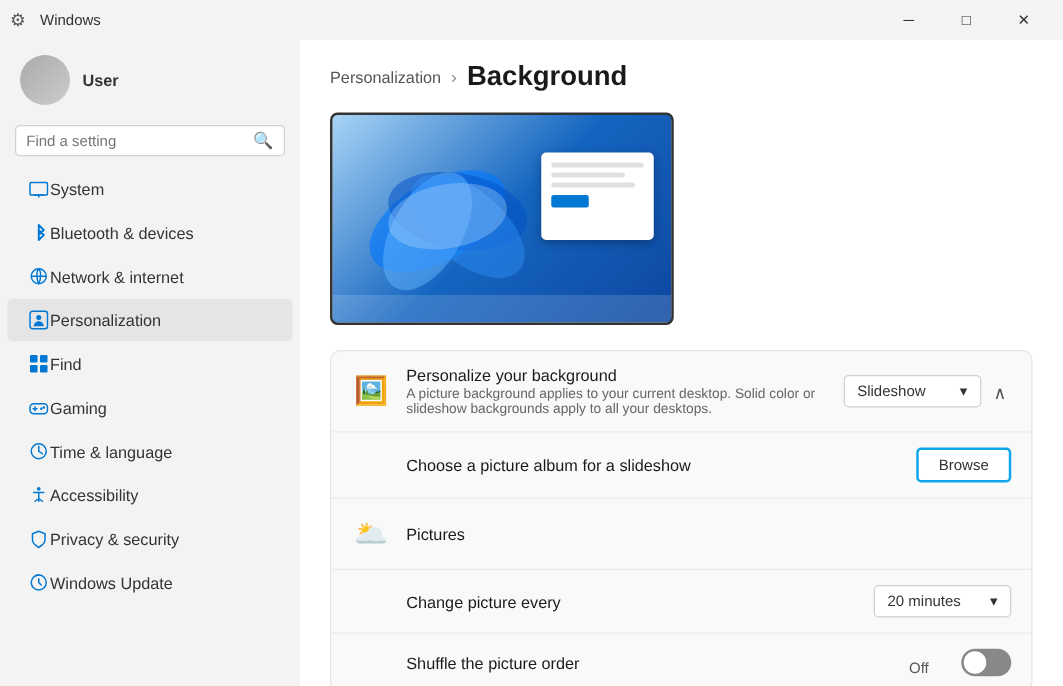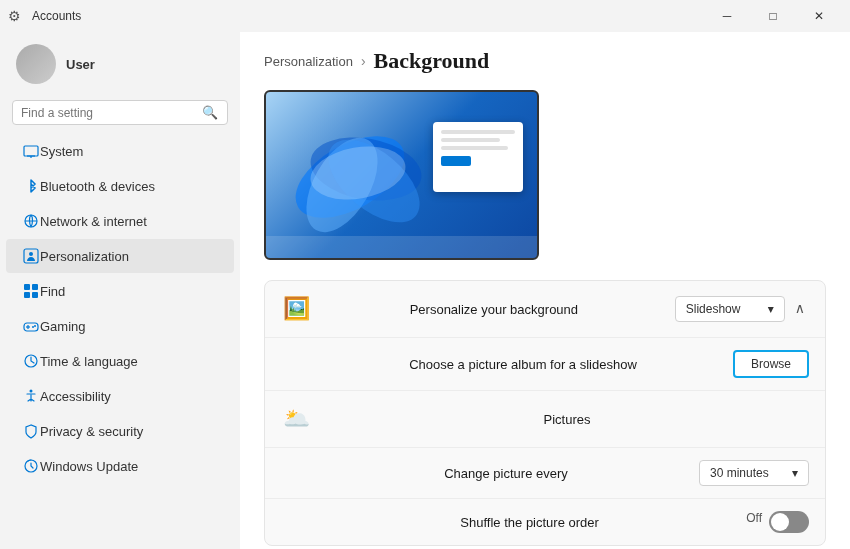--- a/index.html
+++ b/index.html
@@ -174,21 +174,20 @@
       margin-bottom: 16px;
     }
     .page-title-small {
       font-size: 13px;
       color: #555;
     }
     .page-title-large {
       font-size: 22px;
       font-weight: 600;
       color: #1a1a1a;
-      font-family: Liberation Serif, serif;
     }
     .breadcrumb-arrow {
       font-size: 14px;
       color: #888;
     }
 
     
     .bg-preview {
       width: 275px;
       height: 170px;
@@ -267,36 +266,35 @@
       height: 32px;
       flex-shrink: 0;
       display: flex;
       align-items: center;
       justify-content: center;
       font-size: 20px;
     }
 
     .row-text {
       flex: 1;
-      text-align: center;
     }
     .row-label {
       font-size: 13px;
       font-weight: 500;
       color: #1a1a1a;
     }
     .row-desc {
       font-size: 11px;
       color: #666;
       margin-top: 1px;
     }
 
     .row-control {
       display: flex;
-      align-items: flex-start;
+      align-items: flex-end;
       gap: 6px;
       flex-shrink: 0;
     }
 
     
     .dropdown-btn {
       display: flex;
       align-items: center;
       gap: 6px;
       background: white;
@@ -350,21 +348,21 @@
       color: #555;
       padding: 4px;
     }
   </style>
 </head>
 <body>
 
 <div class="title-bar">
   <div class="title-bar-left">
     <span class="title-bar-icon">⚙</span>
-    <span class="title-bar-title">Accounts</span>
+    <span class="title-bar-title">Windows</span>
   </div>
   <div class="title-bar-controls">
     <button class="title-bar-btn">─</button>
     <button class="title-bar-btn">□</button>
     <button class="title-bar-btn close">✕</button>
   </div>
 </div>
 
 <div class="app-body">
 
@@ -513,20 +511,21 @@
         </div>
         <div class="taskbar-preview"></div>
       </div>
     </div>
 
     <div class="settings-section" id="settings-rows">
     <div class="settings-row">
           <div class="row-icon" style="font-size:22px;">🖼️</div>
           <div class="row-text">
     <div class="row-label">Personalize your background</div>
+    <div class="row-desc">A picture background applies to your current desktop. Solid color or slideshow backgrounds apply to all your desktops.</div>
   </div>
           <div class="row-control">
       <button class="dropdown-btn">
         <span>Slideshow</span>
         <span>▾</span>
       </button>
       <button class="expand-btn">∧</button>
     </div>
         </div>
         <div class="settings-row">
@@ -547,34 +546,34 @@
   </div>
         </div>
         <div class="settings-row">
           <div style="width:32px;flex-shrink:0;"></div>
           <div class="row-text">
     <div class="row-label">Change picture every</div>
 
   </div>
           <div class="row-control">
       <button class="dropdown-btn">
-        <span>30 minutes</span>
+        <span>20 minutes</span>
         <span>▾</span>
       </button>
 
     </div>
         </div>
         <div class="settings-row">
           <div style="width:32px;flex-shrink:0;"></div>
           <div class="row-text">
     <div class="row-label">Shuffle the picture order</div>
 
   </div>
           <div class="row-control">
-      <span style="font-size:12px;color:#555;margin-right:1px;">Off</span>
+      <span style="font-size:12px;color:#555;margin-right:20px;">Off</span>
       <div class="toggle off">
         <div class="toggle-knob"></div>
       </div>
     </div>
         </div>
       </div>
 
   </div>
 </div>
 

